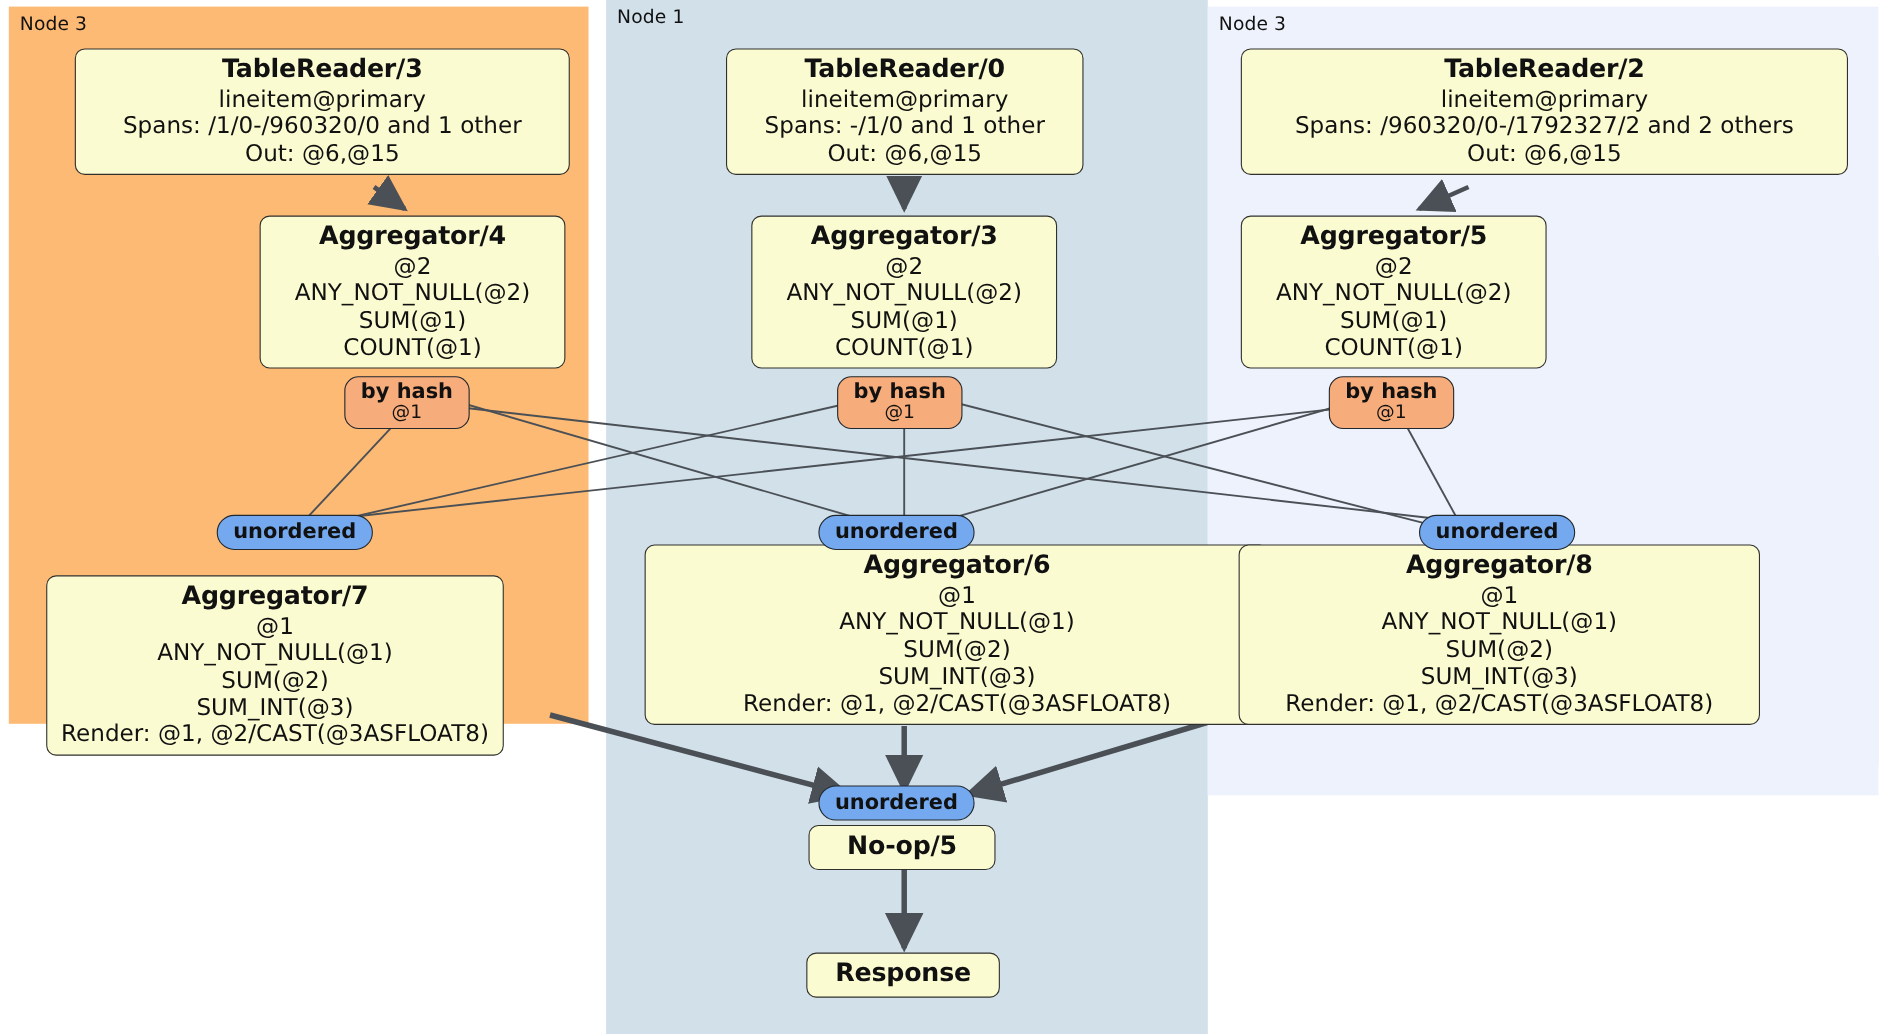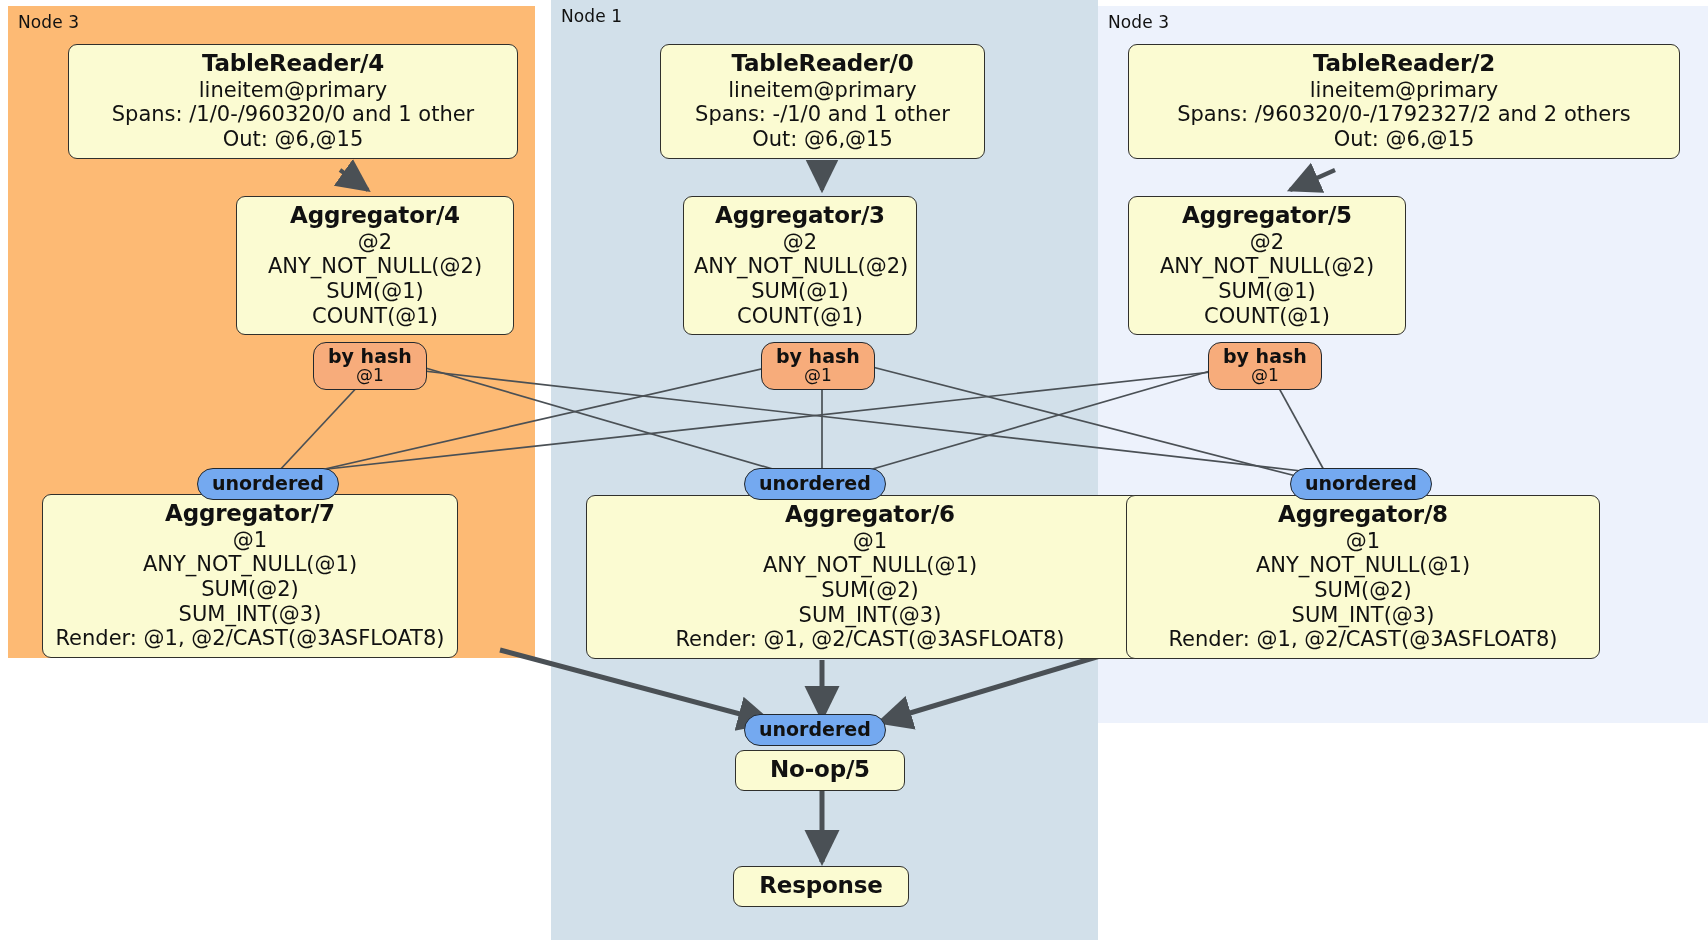--- a/index.html
+++ b/index.html
@@ -84,58 +84,58 @@
 
       <path d="M500,650 L770,722" stroke-width="5" marker-end="url(#ahb)"></path>
       <path d="M822,660 L822,718" stroke-width="5" marker-end="url(#ahb)"></path>
       <path d="M1120,650 L880,722" stroke-width="5" marker-end="url(#ahb)"></path>
 
       <path d="M822,782 L822,862" stroke-width="5" marker-end="url(#ahb)"></path>
     </g>
   </svg>
 
   <div class="box z-box" style="left:68px;top:44px;width:450px;">
-    <div class="ttl">TableReader/4</div>
+    <div class="ttl">TableReader/3</div>
     <div class="ln">lineitem@primary</div>
     <div class="ln">Spans: /1/0-/960320/0 and 1 other</div>
     <div class="ln">Out: @6,@15</div>
   </div>
 
   <div class="box z-box" style="left:236px;top:196px;width:278px;">
     <div class="ttl">Aggregator/4</div>
     <div class="ln">@2</div>
     <div class="ln">ANY_NOT_NULL(@2)</div>
     <div class="ln">SUM(@1)</div>
     <div class="ln">COUNT(@1)</div>
   </div>
 
   <div class="pill hash" style="left:313px;top:342px;">
     <div class="h1">by hash</div>
     <div class="h2">@1</div>
   </div>
 
   <div class="pill unord" style="left:197px;top:468px;">unordered</div>
 
-  <div class="box z-box" style="left:42px;top:494px;width:416px;">
+  <div class="box z-box" style="left:42px;top:523px;width:416px;">
     <div class="ttl">Aggregator/7</div>
     <div class="ln">@1</div>
     <div class="ln">ANY_NOT_NULL(@1)</div>
     <div class="ln">SUM(@2)</div>
     <div class="ln">SUM_INT(@3)</div>
     <div class="ln">Render: @1, @2/CAST(@3ASFLOAT8)</div>
   </div>
 
   <div class="box z-box" style="left:660px;top:44px;width:325px;">
     <div class="ttl">TableReader/0</div>
     <div class="ln">lineitem@primary</div>
     <div class="ln">Spans: -/1/0 and 1 other</div>
     <div class="ln">Out: @6,@15</div>
   </div>
 
-  <div class="box z-box" style="left:683px;top:196px;width:234px;">
+  <div class="box z-box" style="left:683px;top:196px;width:278px;">
     <div class="ttl">Aggregator/3</div>
     <div class="ln">@2</div>
     <div class="ln">ANY_NOT_NULL(@2)</div>
     <div class="ln">SUM(@1)</div>
     <div class="ln">COUNT(@1)</div>
   </div>
 
   <div class="pill hash" style="left:761px;top:342px;">
     <div class="h1">by hash</div>
     <div class="h2">@1</div>

